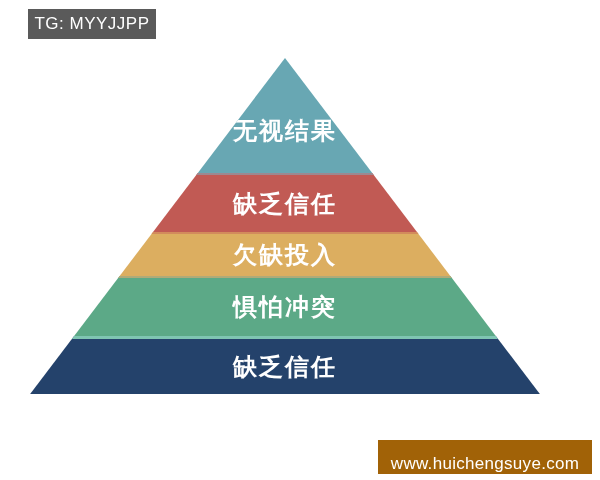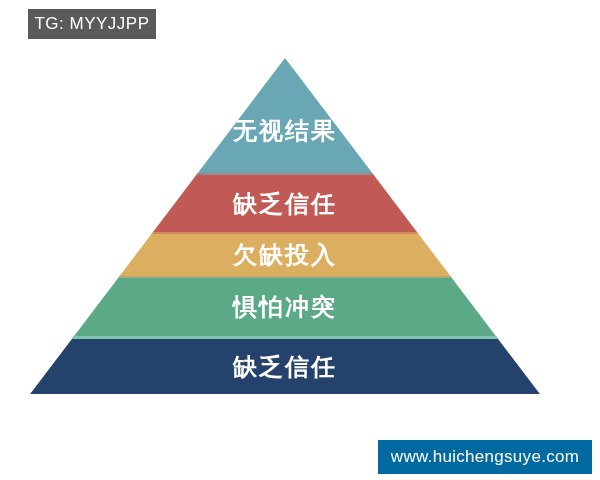--- a/index.html
+++ b/index.html
@@ -91,17 +91,17 @@
       <span class="band-label">欠缺投入</span>
     </div>
     <div class="band band-3" style="background-color: rgb(92, 169, 135);">
       <span class="band-label">惧怕冲突</span>
     </div>
     <div class="band band-4" style="background-color: rgb(36, 66, 107);">
       <span class="band-label">缺乏信任</span>
     </div>
   </div>
 
-  <div class="badge badge-br" style="background-color: #0369a1;">
+  <div class="badge badge-br" style="background-color: #a16207; align-items: flex-end;">
     <span>www.huichengsuye.com</span>
   </div>
 
 </div>
 
 </body></html>

